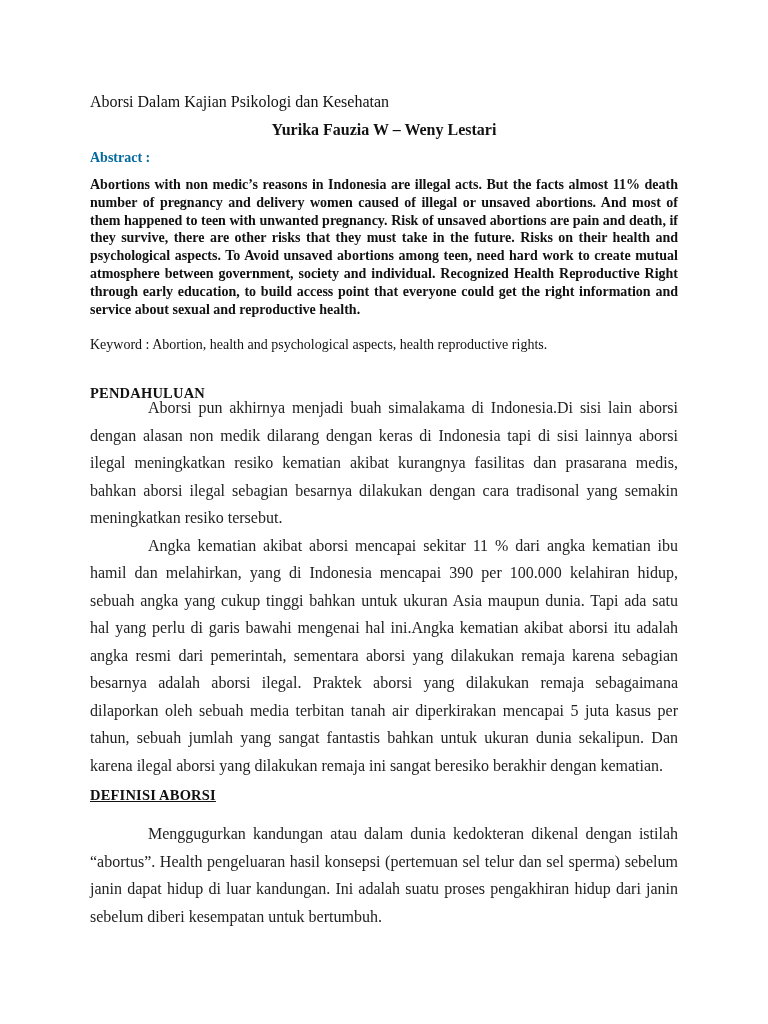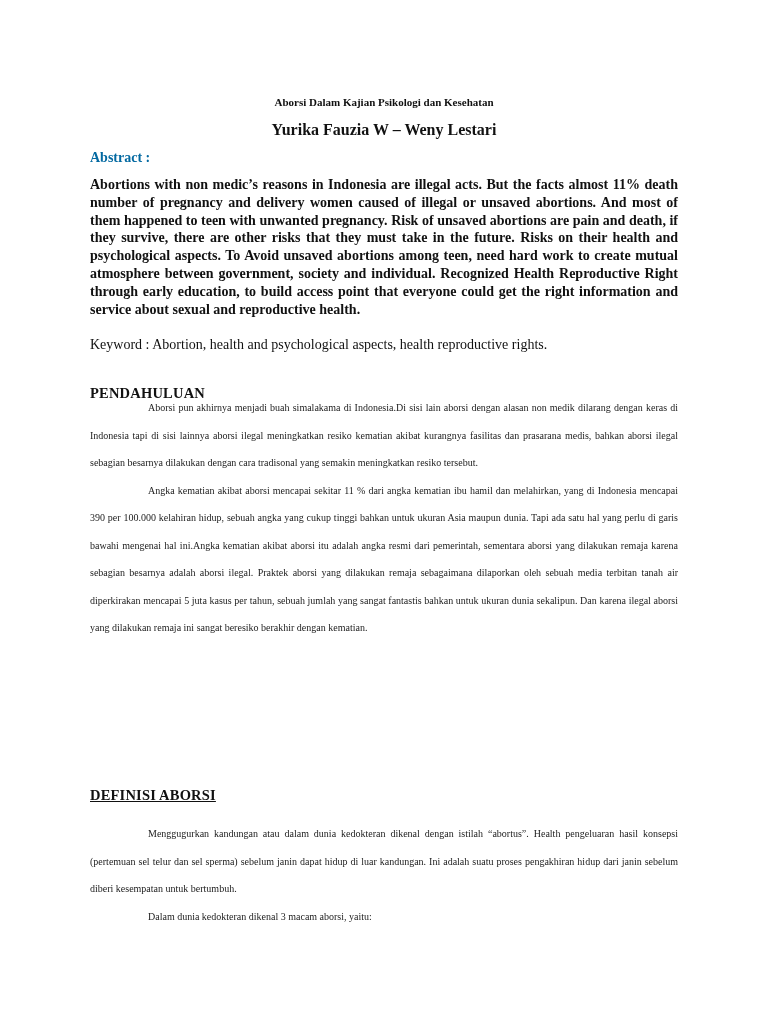--- a/index.html
+++ b/index.html
@@ -19,23 +19,22 @@
       position: absolute;
       left: 90px;
       top: 0;
       width: 588px;
     }
     .title {
       position: absolute;
       top: 92px;
       left: 0;
       width: 588px;
-      text-align: center;
-      font-weight: bold;
-      font-size: 11px;
+      font-weight: normal;
+      font-size: 16px;
       line-height: 20px;
       color: #111;
     }
     .authors {
       position: absolute;
       top: 121px;
       left: 0;
       width: 588px;
       text-align: center;
       font-weight: bold;
@@ -82,21 +81,21 @@
       font-weight: bold;
       font-size: 14.5px;
       line-height: 18px;
       color: #111;
       letter-spacing: 0.2px;
     }
     .body-block {
       position: absolute;
       left: 0;
       width: 588px;
-      font-size: 10px;
+      font-size: 16px;
       line-height: 27.5px;
       color: #222;
     }
     .body-block p {
       margin: 0;
       text-indent: 58px;
       text-align: justify;
     }
     .body-block p.no-last-justify {
       text-align-last: left;
@@ -123,16 +122,15 @@
 
   <div class="body-block" style="top:394px;">
     <p class="no-last-justify">Aborsi pun akhirnya menjadi buah simalakama di Indonesia.Di sisi lain aborsi dengan alasan non medik dilarang dengan keras di Indonesia tapi di sisi lainnya aborsi ilegal meningkatkan resiko kematian akibat kurangnya fasilitas dan prasarana medis, bahkan aborsi ilegal sebagian besarnya dilakukan dengan cara tradisonal yang semakin meningkatkan resiko tersebut.</p>
     <p class="no-last-justify">Angka kematian akibat aborsi mencapai sekitar 11 % dari angka kematian ibu hamil dan melahirkan, yang di Indonesia mencapai 390 per 100.000 kelahiran hidup, sebuah angka yang cukup tinggi bahkan untuk ukuran Asia maupun dunia. Tapi ada satu hal yang perlu di garis bawahi mengenai hal ini.Angka kematian akibat aborsi itu adalah angka resmi dari pemerintah, sementara aborsi yang dilakukan remaja karena sebagian besarnya adalah aborsi ilegal. Praktek aborsi yang dilakukan remaja sebagaimana dilaporkan oleh sebuah media terbitan tanah air diperkirakan mencapai 5 juta kasus per tahun, sebuah jumlah yang sangat fantastis bahkan untuk ukuran dunia sekalipun. Dan karena ilegal aborsi yang dilakukan remaja ini sangat beresiko berakhir dengan kematian.</p>
   </div>
 
   <div class="section-heading" style="top:786px;text-decoration:underline;">DEFINISI ABORSI</div>
 
   <div class="body-block" style="top:820px;">
     <p class="no-last-justify">Menggugurkan kandungan atau dalam dunia kedokteran dikenal dengan istilah “abortus”. Health pengeluaran hasil konsepsi (pertemuan sel telur dan sel sperma) sebelum janin dapat hidup di luar kandungan. Ini adalah suatu proses pengakhiran hidup dari janin sebelum diberi kesempatan untuk bertumbuh.</p>
-    <p class="no-last-justify">Dalam dunia kedokteran dikenal 3 macam aborsi, yaitu:</p>
   </div>
 
 </div>
 
 </body></html>

